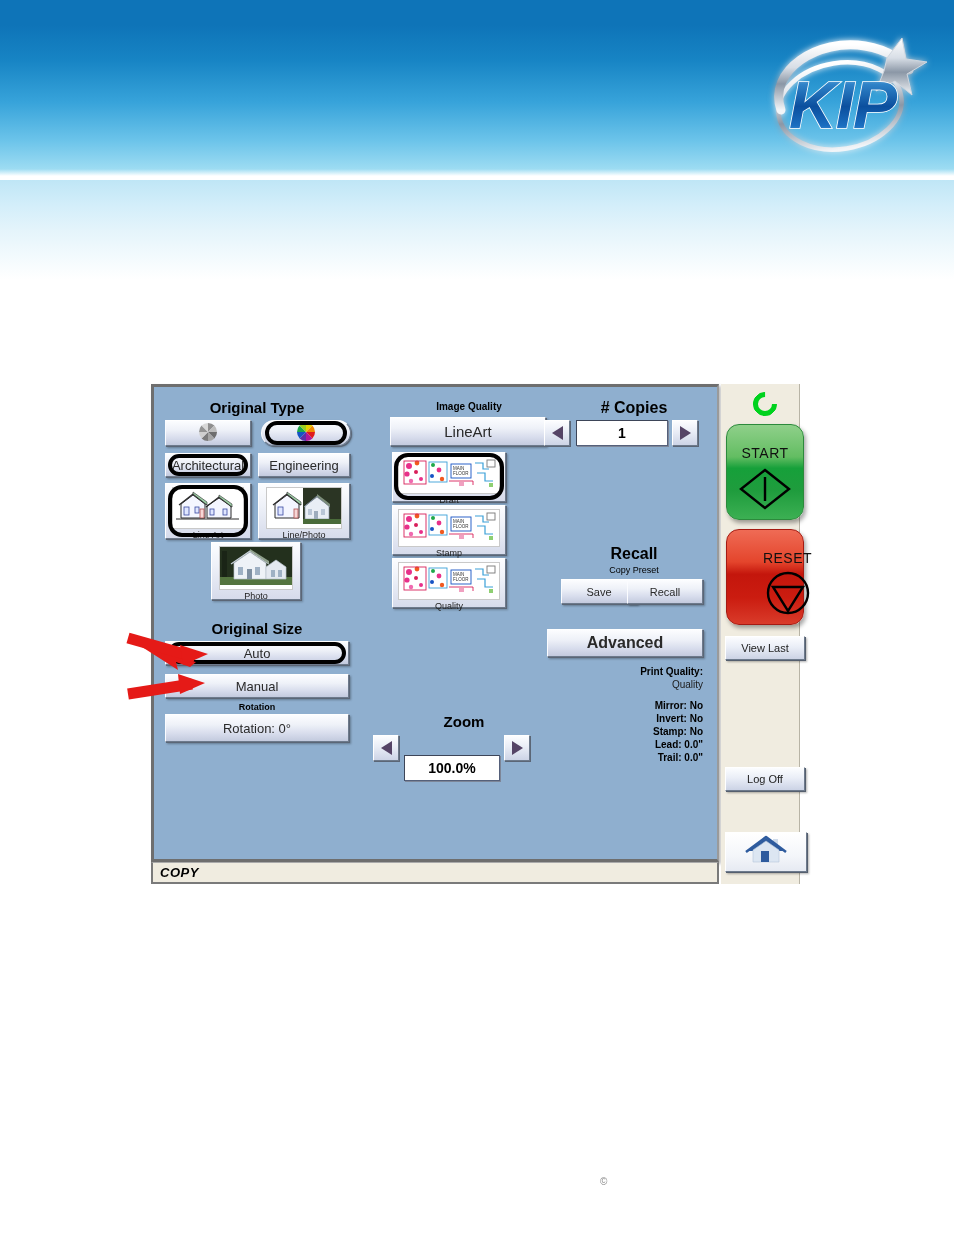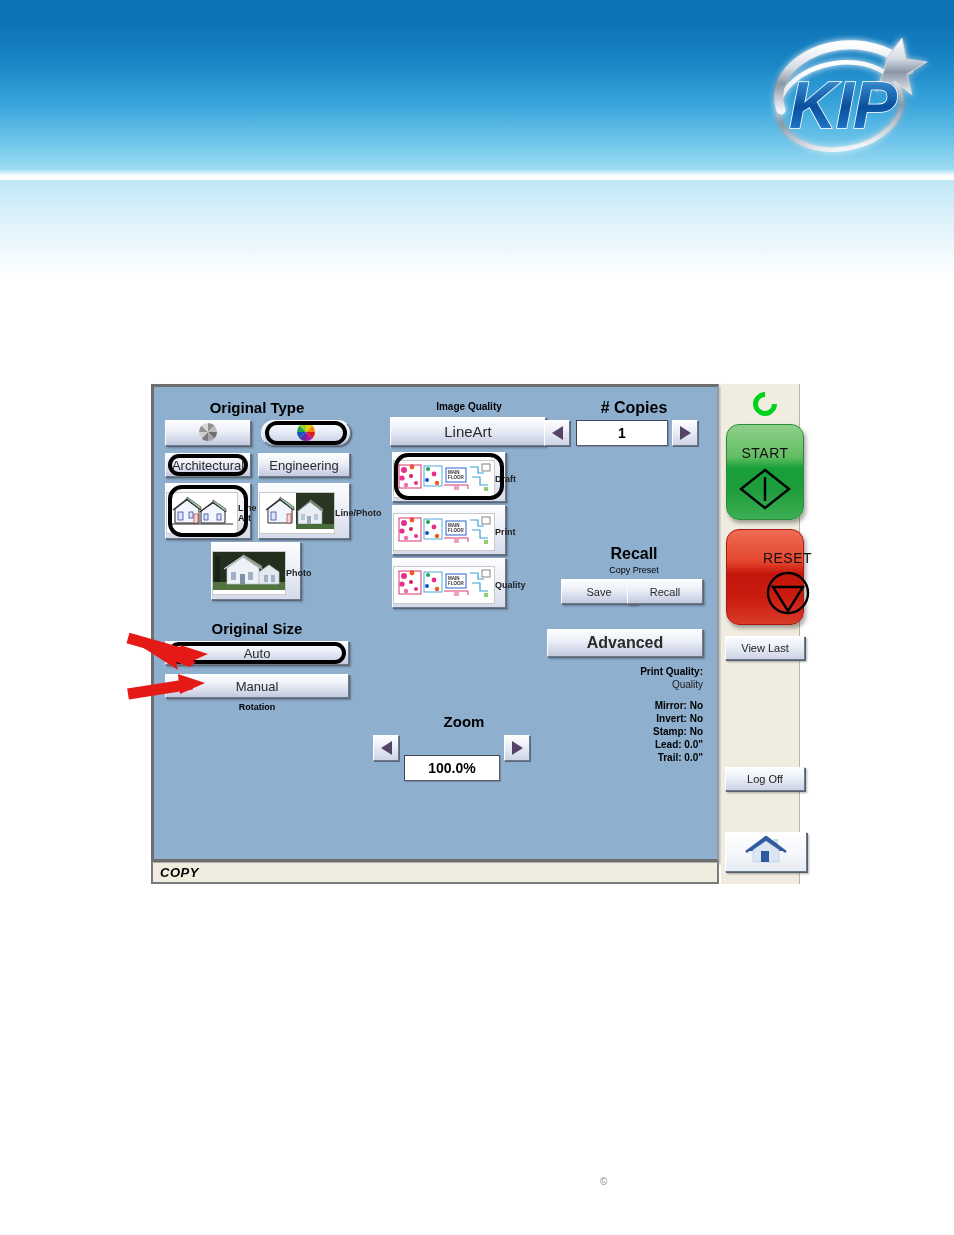--- a/index.html
+++ b/index.html
@@ -113,23 +113,22 @@
   .tri { width: 0; height: 0; }
   .tri.left  { border-top: 7px solid transparent; border-bottom: 7px solid transparent; border-right: 11px solid #546; }
   .tri.right { border-top: 7px solid transparent; border-bottom: 7px solid transparent; border-left: 11px solid #546; }
 
   
   .thumb-btn {
     position: absolute;
     background: linear-gradient(to bottom, #fcfdff 0%, #eef1f8 40%, #d6dbeb 100%);
     border: 1px solid #6d7a8c; border-top-color:#fff; border-left-color:#fff;
     box-shadow: 1px 1px 0 #5b6676, 1.5px 1.5px 2px rgba(0,0,0,.25);
-    display: flex; flex-direction: row; align-items: center; justify-content: flex-start;
+    display: flex; flex-direction: column; align-items: center; justify-content: flex-start;
     padding-top: 3px;
-    font-weight: bold;
   }
   .thumb-btn .cap { font-size: 9px; color: #222; margin-top: 1px; }
   .thumb-img { background:#fff; border:1px solid #c9c9c9; }
 
   
   .bigbtn {
     position: absolute; width: 78px; height: 96px; border-radius: 13px;
     display: flex; flex-direction: column; align-items: center;
     justify-content: flex-start; padding-top: 20px;
     box-shadow: 2px 3px 4px rgba(0,0,0,.35);
@@ -344,20 +343,21 @@
       <span>Auto</span>
     </div>
     <div class="sel-ring" style="left:14px; top:255px; width:178px; height:22px;"></div>
 
     <div class="btn flat-txt" style="left:11px; top:287px; width:184px; height:24px;">
       <span>Manual</span>
     </div>
 
     <div class="sect-title" style="left:10px; top:315px; width:186px; font-size:9px;">Rotation</div>
 
+    <div class="btn flat-txt" style="left:11px; top:327px; width:184px; height:28px;">Rotation: 0°</div>
 
     <div class="sect-title" style="left:236px; top:14px; width:158px; font-size:10px;">Image Quality</div>
 
     <div class="btn" style="left:236px; top:30px; width:156px; height:29px; font-size:15px;">LineArt</div>
 
     <div class="thumb-btn" style="left:238px; top:65px; width:114px; height:50px;">
       <span class="thumb-img">
         <svg width="100" height="32" viewBox="0 0 100 32">
           <rect width="100" height="32" fill="#fff"></rect>
           <g stroke-width=".9" fill="none">
@@ -411,21 +411,21 @@
             <text x="54" y="18" font-size="4.5" fill="#333" font-family="'Liberation Sans',sans-serif">FLOOR</text>
             <path d="M50 24 L74 24 L74 28" stroke="#d81f5a"></path>
             <path d="M76 6 L84 6 L84 12 L90 12" stroke="#3aa0d8" stroke-width="1.2"></path>
             <path d="M78 16 L86 16 L86 24 L94 24" stroke="#3aa0d8" stroke-width="1.2"></path>
             <rect x="88" y="3" width="8" height="7" stroke="#777" fill="none"></rect>
             <rect x="90" y="26" width="4" height="4" fill="#8ecf72"></rect>
             <rect x="60" y="25" width="5" height="4" fill="#f0a0c0"></rect>
           </g>
         </svg>
       </span>
-      <span class="cap">Print</span>
+      <span class="cap">Stamp</span>
     </div>
 
     <div class="thumb-btn" style="left:238px; top:171px; width:114px; height:50px;">
       <span class="thumb-img">
         <svg width="100" height="32" viewBox="0 0 100 32">
           <rect width="100" height="32" fill="#fff"></rect>
           <g stroke-width=".9" fill="none">
             <circle cx="10" cy="9" r="3" fill="#e8308a"></circle>
               <circle cx="18" cy="6" r="2.4" fill="#f05a20"></circle>
             <circle cx="8" cy="17" r="2.6" fill="#e8308a"></circle>

